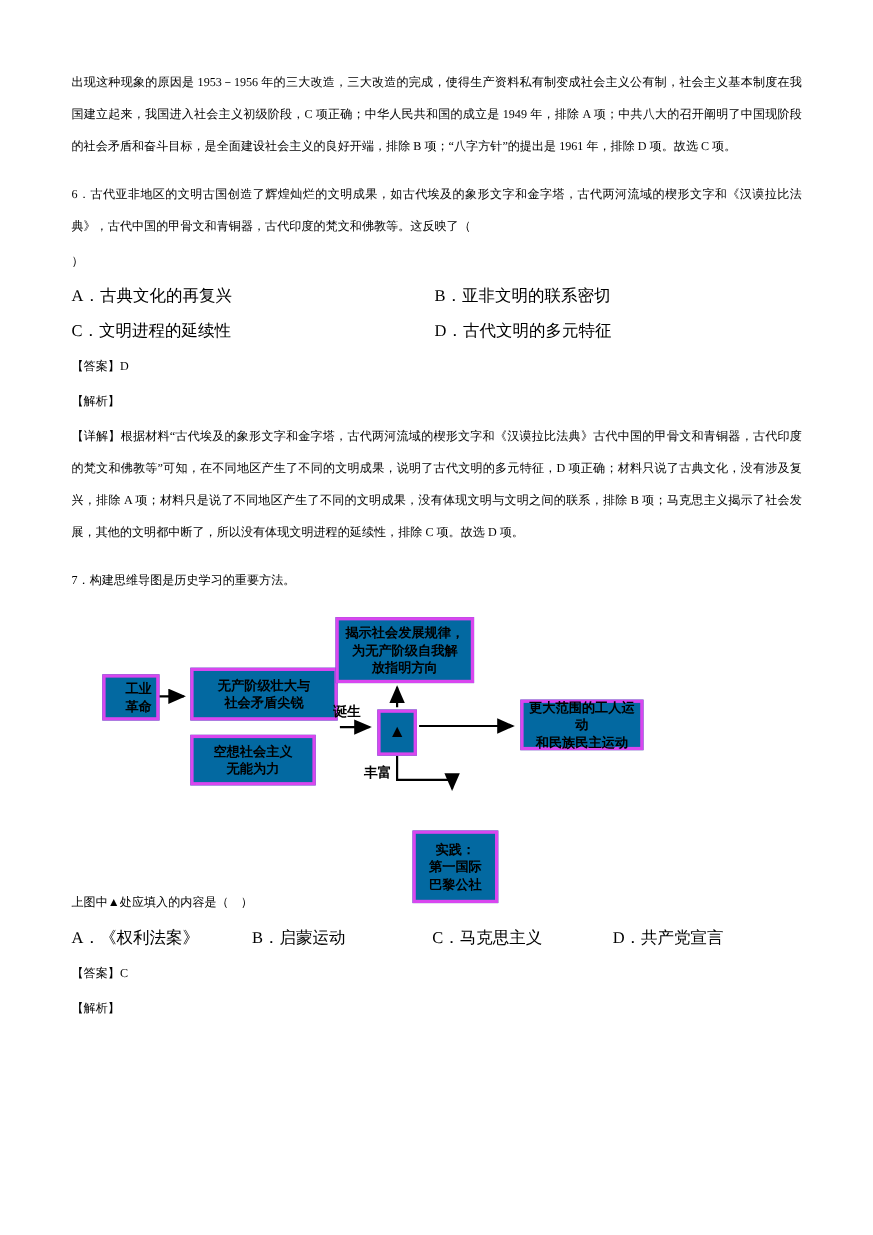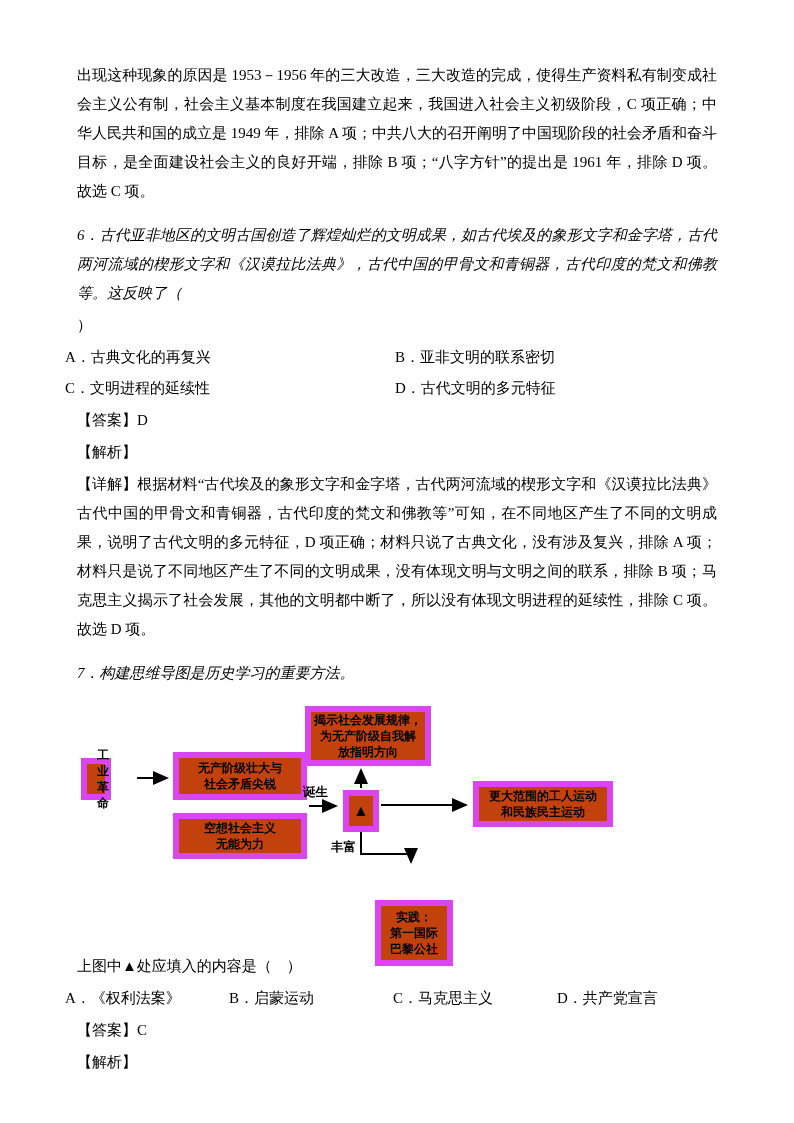--- a/index.html
+++ b/index.html
@@ -7,40 +7,40 @@
   .page {
     position:relative;
     width:794px; height:1123px;
     background:#ffffff;
     overflow:hidden;
     color:#000;
     font-family:"Liberation Serif","DejaVu Serif",serif;
   }
   .content { padding:58px 65px 0 65px; }
   .para {
-    font-size:15px; line-height:29px;
-    text-align:justify; margin:3px 12px;
+    font-size:11px; line-height:29px;
+    text-align:justify; margin:3px 0;
   }
-  .stem { margin-top:15px;font-style:italic; }
+  .stem { margin-top:15px; }
   .close-paren { text-align:left; }
   .opt-row { display:flex; font-size:15px; line-height:29px; margin:2px 0; }
   .cols2 > span { width:330px; }
   .cols4 > span { width:164px; }
 
   .diagram {
     position:relative;
     width:560px; height:240px;
     margin:14px 0 10px 8px;
     font-family:"Liberation Sans","DejaVu Sans",sans-serif;
   }
   .darrows { position:absolute; left:0; top:0; width:560px; height:240px; }
   .dbox {
     position:absolute;
-    border:6px solid #d946ef;
-    background:#c2410c;
+    border:3px solid #d946ef;
+    background:#0369a1;
     display:flex; align-items:center; justify-content:center;
     text-align:center;
     font-size:12px; font-weight:700; line-height:16px;
     white-space:pre-line;
     padding:2px;
   }
   .dbox.center-box { font-size:16px; }
   .dlabel { position:absolute; font-size:12.5px; font-weight:700; }
 </style>
 </head>
@@ -76,31 +76,31 @@
             <path d="M0,0 L8,3.5 L0,7 Z" fill="#000"></path>
           </marker>
         </defs>
         <line x1="64" y1="76" x2="94" y2="76" stroke="#000" stroke-width="2" marker-end="url(#ah)"></line>
         <line x1="236" y1="104" x2="263" y2="104" stroke="#000" stroke-width="2" marker-end="url(#ah)"></line>
         <line x1="288" y1="86" x2="288" y2="68" stroke="#000" stroke-width="2" marker-end="url(#ah)"></line>
         <line x1="308" y1="103" x2="393" y2="103" stroke="#000" stroke-width="2" marker-end="url(#ah)"></line>
         <path d="M288,130 L288,152 L338,152 L338,160" fill="none" stroke="#000" stroke-width="2" marker-end="url(#ah)"></path>
       </svg>
 
-      <div class="dbox" style="left:8px; top:56px; width:28px; height:42px;padding-left:16px;">工业
+      <div class="dbox" style="left:20px; top:56px; width:52px; height:42px;padding-left:16px;">工业
 革命</div>
       <div class="dbox" style="left:100px; top:50px; width:134px; height:48px;">无产阶级壮大与
 社会矛盾尖锐</div>
-      <div class="dbox" style="left:100px; top:111px; width:134px; height:46px;">空想社会主义
+      <div class="dbox" style="left:100px; top:111px; width:114px; height:46px;">空想社会主义
 无能为力</div>
       <div class="dbox center-box" style="left:270px; top:88px; width:36px; height:42px;">▲</div>
       <div class="dbox" style="left:232px; top:4px; width:126px; height:60px;">揭示社会发展规律，
 为无产阶级自我解
 放指明方向</div>
-      <div class="dbox" style="left:400px; top:79px; width:140px; height:46px;">更大范围的工人运动
+      <div class="dbox" style="left:400px; top:79px; width:112px; height:46px;">更大范围的工人运动
 和民族民主运动</div>
       <div class="dbox" style="left:302px; top:164px; width:78px; height:66px;margin-top:34px;">实践：
 第一国际
 巴黎公社</div>
 
       <span class="dlabel" style="left:230px; top:82px;">诞生</span>
       <span class="dlabel" style="left:238px; top:137px;margin-left:20px;">丰富</span>
     </div>
 
     <p class="para">上图中▲处应填入的内容是（　）</p>

